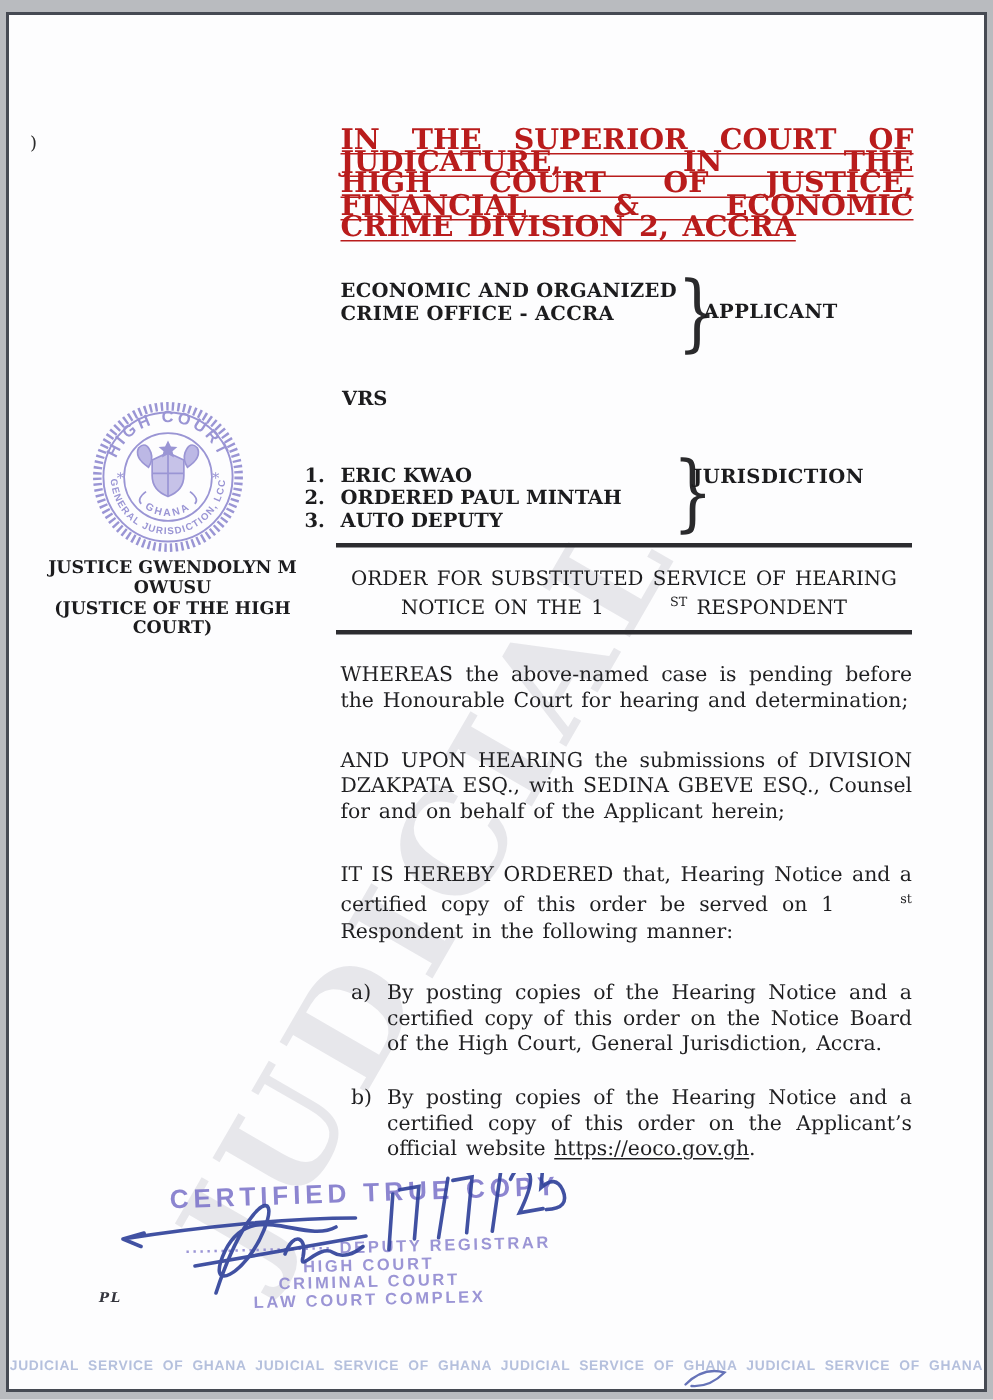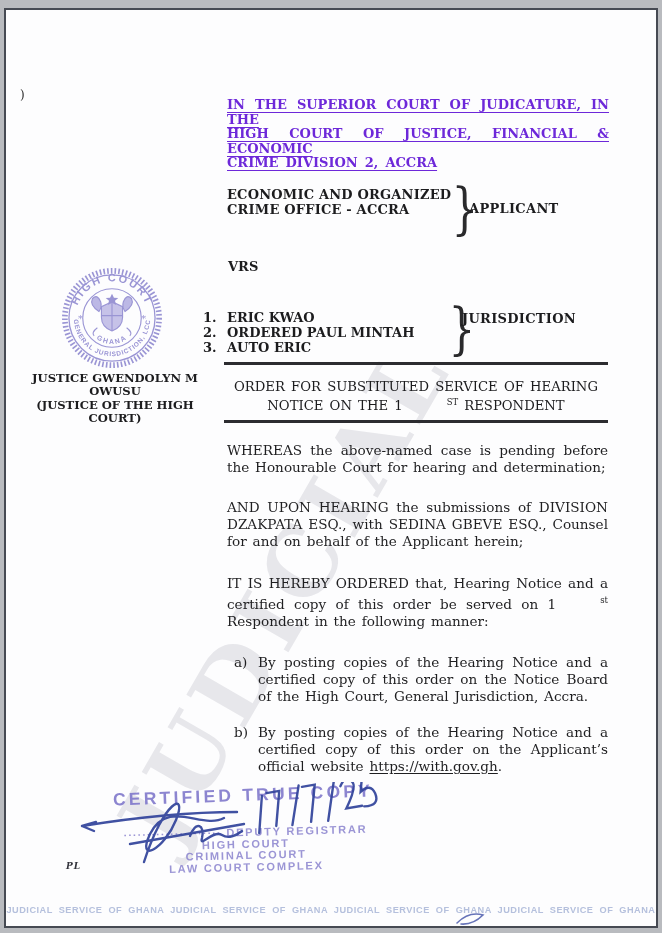--- a/index.html
+++ b/index.html
@@ -16,22 +16,22 @@
     position:absolute; left:92px; top:800px;
     font-size:92px; font-weight:bold; letter-spacing:8px;
     color:rgba(72,72,100,0.12);
     transform:rotate(-60deg); transform-origin:0 0;
     white-space:nowrap; pointer-events:none;
   }
 
   .corner-mark { position:absolute; left:14px; top:78px; font-size:12px; color:#2a2a2a; }
 
   
-  .header { position:absolute; left:221px; top:88px; width:382px;
-    font-size:13px; font-weight:bold; line-height:14.6px; color:#6d28d9;
+  .header { position:absolute; left:221px; top:76px; width:382px;
+    font-size:19px; font-weight:bold; line-height:14.6px; color:#b91c1c;
     text-decoration:underline; text-decoration-thickness:1.3px; text-underline-offset:2.5px;
     word-spacing:2.5px; }
   .jl { text-align:justify; text-align-last:justify; }
   .suit { position:absolute; right:59px; top:132px;
     font-size:12.9px; font-weight:bold; color:#1c1c1e;
     text-decoration:underline; text-decoration-thickness:1.3px; text-underline-offset:2.5px;
     word-spacing:2px; }
 
   
   .party-lines { position:absolute; left:221px; top:178px;
@@ -121,21 +121,21 @@
     <div class="resp-row">
       <span class="resp-num">1.</span>
       <span>ERIC KWAO</span>
     </div>
     <div class="resp-row">
       <span class="resp-num">2.</span>
       <span>ORDERED PAUL MINTAH</span>
     </div>
     <div class="resp-row">
       <span class="resp-num">3.</span>
-      <span>AUTO ERIC</span>
+      <span>AUTO DEPUTY</span>
     </div>
   </div>
   <div class="brace brace-respondents">}</div>
   <div class="party-label lbl-respondents">JURISDICTION</div>
 
   <svg class="seal" viewBox="0 0 160 160">
     <g fill="none" stroke="#8d87cf">
       <circle cx="80" cy="80" r="58" stroke-width="7" stroke-dasharray="2 2.6"></circle>
       <circle cx="80" cy="80" r="53" stroke-width="1.6"></circle>
       <circle cx="80" cy="80" r="36" stroke-width="1.4"></circle>
@@ -185,21 +185,21 @@
 
   <div class="para p3"><span class="b">IT IS HEREBY ORDERED</span><span> that, </span><span class="b">Hearing Notice</span><span> and a certified copy of this order be served on 1</span><sup>st</sup><span> Respondent in the following manner:</span></div>
 
   <div class="list-item li-a">
     <span class="li-marker">a)</span>
     <span class="li-text"><span>By posting copies of the </span><span class="b">Hearing Notice</span><span> and a certified copy of this order on the Notice Board of the High Court, General Jurisdiction, Accra.</span></span>
   </div>
 
   <div class="list-item li-b">
     <span class="li-marker">b)</span>
-    <span class="li-text"><span>By posting copies of the </span><span class="b">Hearing Notice</span><span> and a certified copy of this order on the Applicant’s official website </span><span class="url">https://with.gov.gh</span><span>.</span></span>
+    <span class="li-text"><span>By posting copies of the </span><span class="b">Hearing Notice</span><span> and a certified copy of this order on the Applicant’s official website </span><span class="url">https://eoco.gov.gh</span><span>.</span></span>
   </div>
 
   <div class="stamp-title">CERTIFIED TRUE COPY</div>
   <div class="registrar-block">
     <div class="reg-line1"><span class="dotted">·····················</span> <span>DEPUTY REGISTRAR</span></div>
     <div>HIGH COURT</div>
     <div>CRIMINAL COURT</div>
     <div>LAW COURT COMPLEX</div>
   </div>
   <div class="initials">PL</div>

